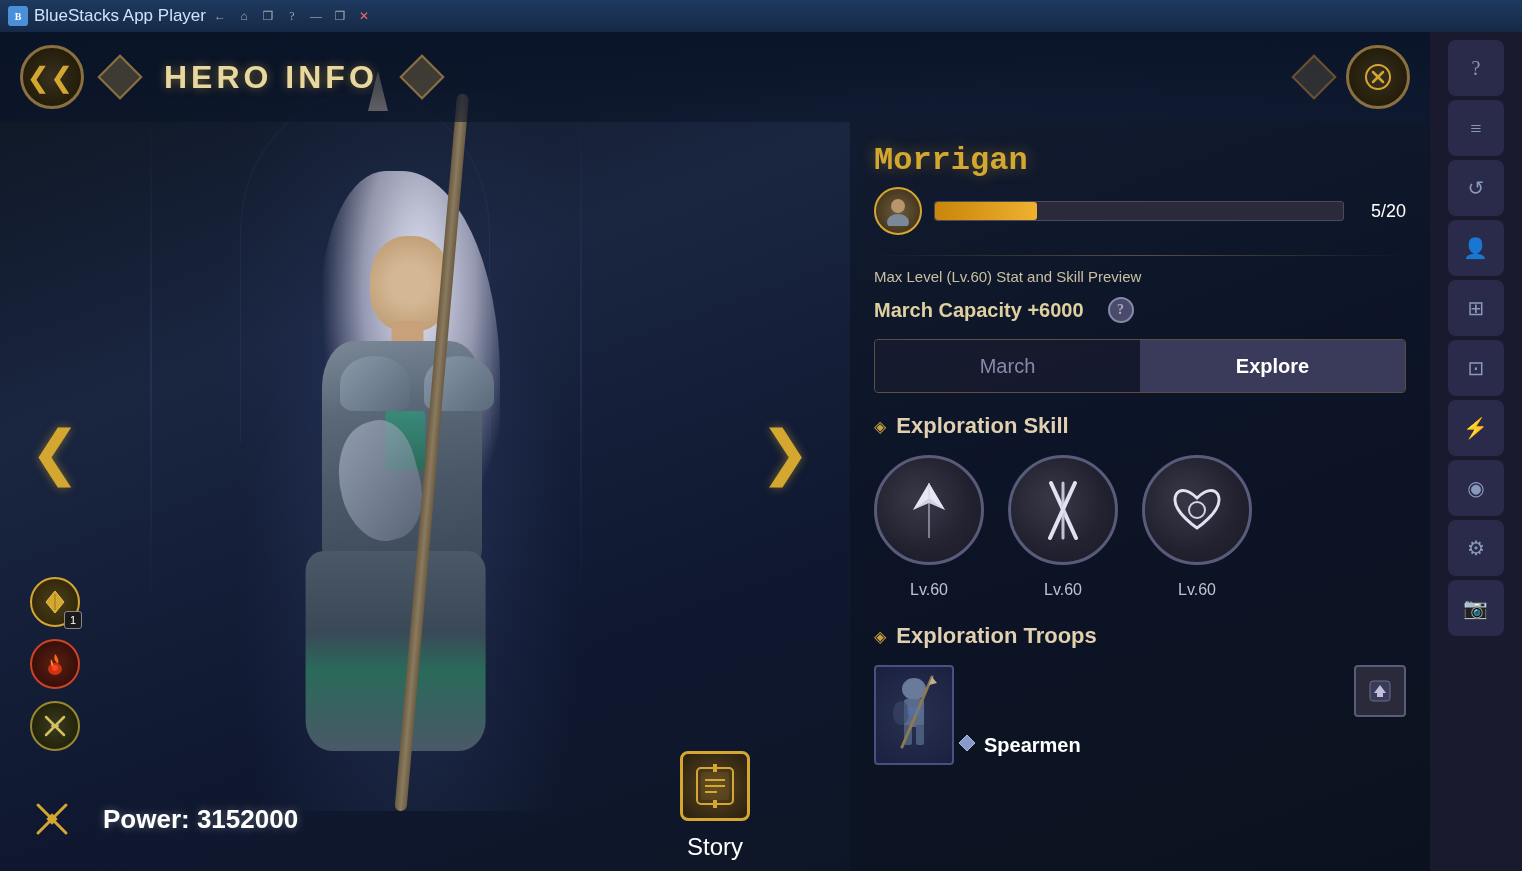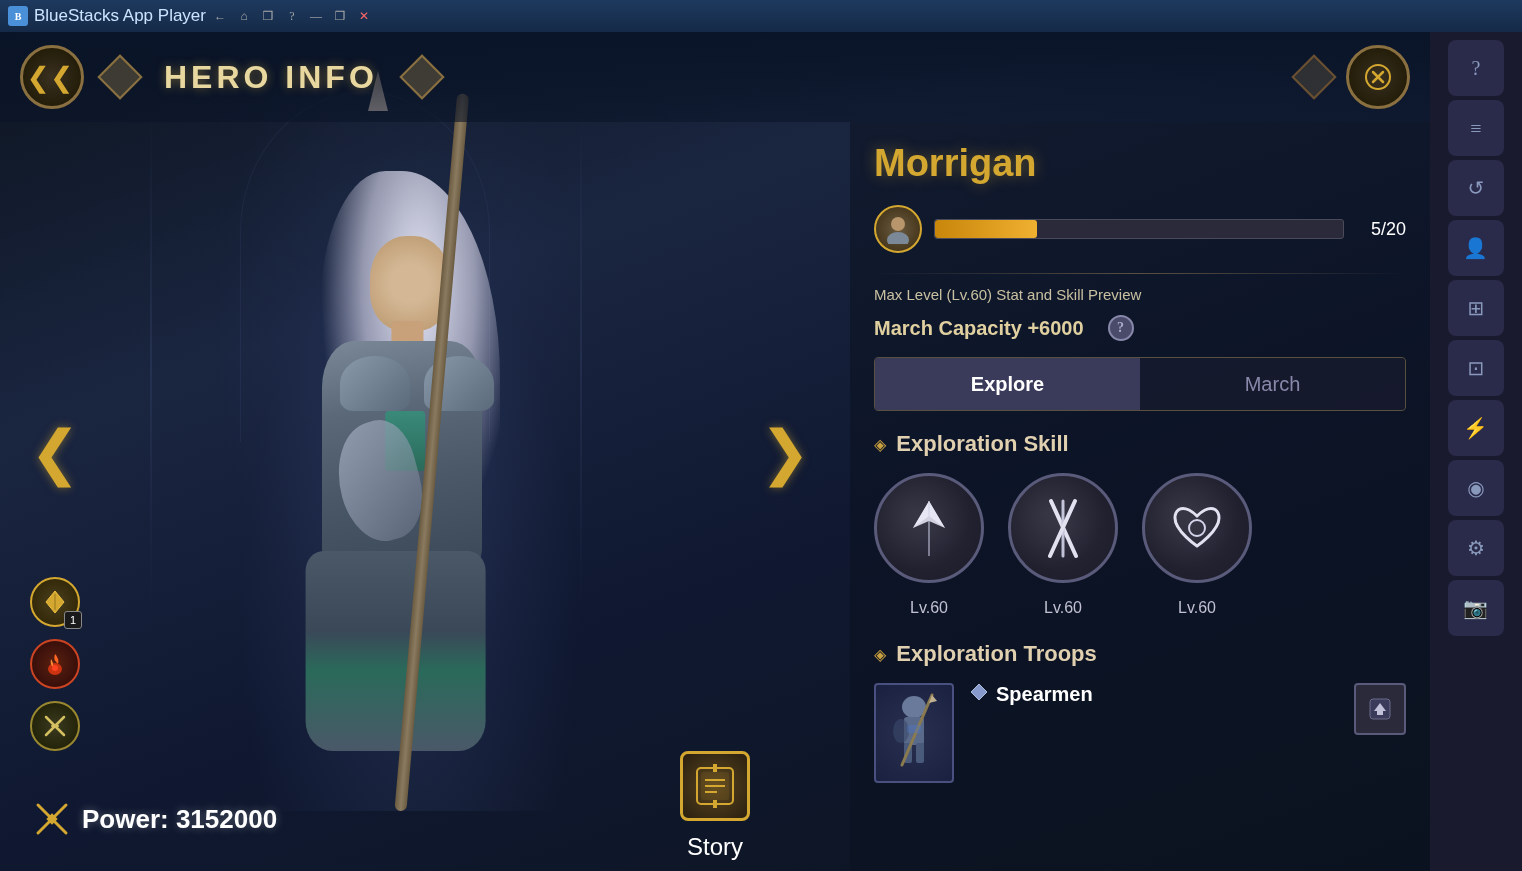--- a/index.html
+++ b/index.html
@@ -234,21 +234,21 @@
       color: #d4c060;
     }
 
     
     #power-display {
       position: absolute;
       bottom: 30px;
       left: 30px;
       display: flex;
       align-items: center;
-      gap: 8px;
+      gap: 29px;
       z-index: 10;
     }
 
     #power-icon {
       width: 44px;
       height: 44px;
       display: flex;
       align-items: center;
       justify-content: center;
       color: #d4a830;
@@ -301,24 +301,24 @@
       right: 0;
       top: 90px;
       width: 580px;
       height: 749px;
       padding: 20px 24px;
       background: rgba(10,15,30,0.5);
     }
 
     #hero-name {
       color: #d4a830;
-      font-size: 38px;
+      font-size: 32px;
       font-weight: bold;
-      font-family: Liberation Sans, sans-serif;
-      margin-bottom: 20px;
+      font-family: Liberation Mono, monospace;
+      margin-bottom: 8px;
       text-shadow: 0 0 15px rgba(212,168,48,0.4);
     }
 
     
     #level-bar-area {
       display: flex;
       align-items: center;
       gap: 12px;
       margin-bottom: 20px;
     }
@@ -498,22 +498,22 @@
     
     #exploration-troops-header {
       display: flex;
       align-items: center;
       gap: 10px;
       margin-bottom: 16px;
     }
 
     #troops-row {
       display: flex;
-      align-items: flex-start;
-      gap: 16px;
+      align-items: flex-end;
+      gap: 4px;
     }
 
     #troop-figure {
       width: 80px;
       height: 100px;
       background: radial-gradient(circle, #2a3050, #1a2040);
       border: 2px solid #4a5080;
       border-radius: 4px;
       display: flex;
       align-items: center;
@@ -770,22 +770,22 @@
     <div class="divider"></div>
 
     <div id="stat-preview">Max Level (Lv.60) Stat and Skill Preview</div>
 
     <div id="march-capacity">
       <div id="march-capacity-text">March Capacity +6000</div>
       <div id="help-icon">?</div>
     </div>
 
     <div id="tab-area">
+      <div class="tab-btn tab-btn-inactive">March</div>
       <div class="tab-btn tab-btn-active">Explore</div>
-      <div class="tab-btn tab-btn-inactive">March</div>
     </div>
 
     <div id="exploration-skill-header">
       <span class="section-diamond">◈</span>
       <span class="section-title">Exploration Skill</span>
     </div>
 
     <div id="skills-row">
 
       <div class="skill-item">

